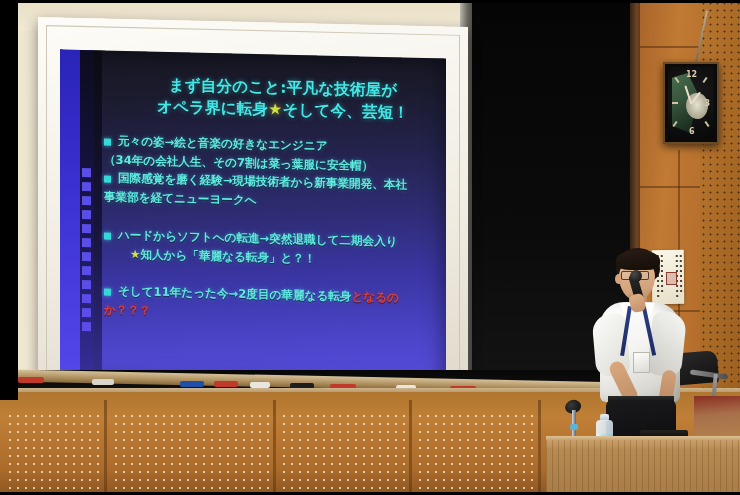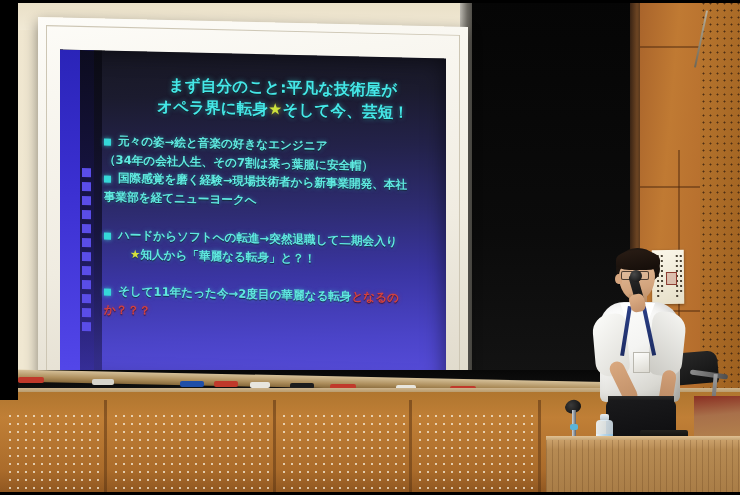--- a/index.html
+++ b/index.html
@@ -385,20 +385,36 @@
   <div class="wall-wood-pillar"></div>
   <div class="wall-wood-right">
     <div class="wood-seam" style="left:0;top:46px;width:100px;height:2px;"></div>
     <div class="wood-seam" style="left:0;top:186px;width:100px;height:2px;"></div>
     <div class="wood-seam" style="left:0;top:310px;width:100px;height:2px;"></div>
     <div class="wood-seam" style="left:38px;top:150px;width:2px;height:250px;"></div>
   </div>
   <div class="perf-right"></div>
 
   <div class="clock-rod"></div>
+  <div class="clock-box">
+    <div class="clock-face">
+      <div class="clock-deco"></div>
+      <div class="clock-bird"></div>
+      <div class="num" style="left:18px;top:3px;">12</div>
+      <div class="num" style="right:4px;top:32px;">3</div>
+      <div class="num" style="left:21px;bottom:3px;">6</div>
+      <div class="tick" style="left:8px;top:10px;width:2px;height:6px;transform:rotate(-35deg);"></div>
+      <div class="tick" style="right:8px;top:10px;width:2px;height:6px;transform:rotate(35deg);"></div>
+      <div class="tick" style="left:6px;bottom:12px;width:2px;height:6px;transform:rotate(35deg);"></div>
+      <div class="tick" style="right:6px;bottom:12px;width:2px;height:6px;transform:rotate(-35deg);"></div>
+      <div class="tick" style="left:4px;top:35px;width:6px;height:2px;"></div>
+      <div class="hand" style="left:23px;top:36px;width:15px;height:2px;transform:rotate(-52deg);"></div>
+      <div class="hand" style="left:23px;top:36px;width:19px;height:1.6px;transform:rotate(-108deg);"></div>
+    </div>
+  </div>
 
   <div class="wall-sign">
     <div class="sign-col" style="left:5px;height:44px;"></div>
     <div class="sign-col" style="left:9px;height:40px;"></div>
     <div class="sign-col" style="left:24px;height:44px;"></div>
     <div class="sign-col" style="left:28px;height:38px;"></div>
     <div class="sign-stamp"></div>
   </div>
 
   <div class="screen-frame">

